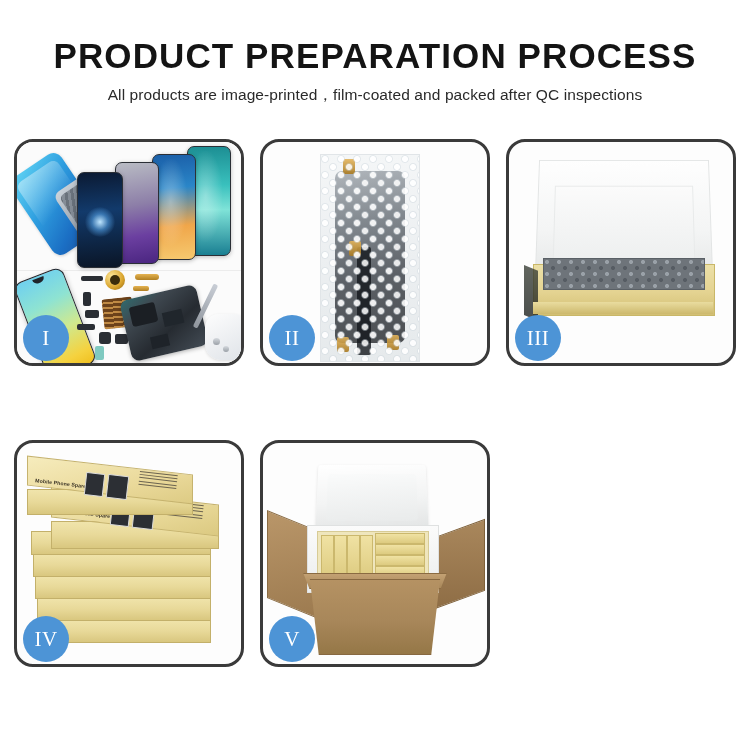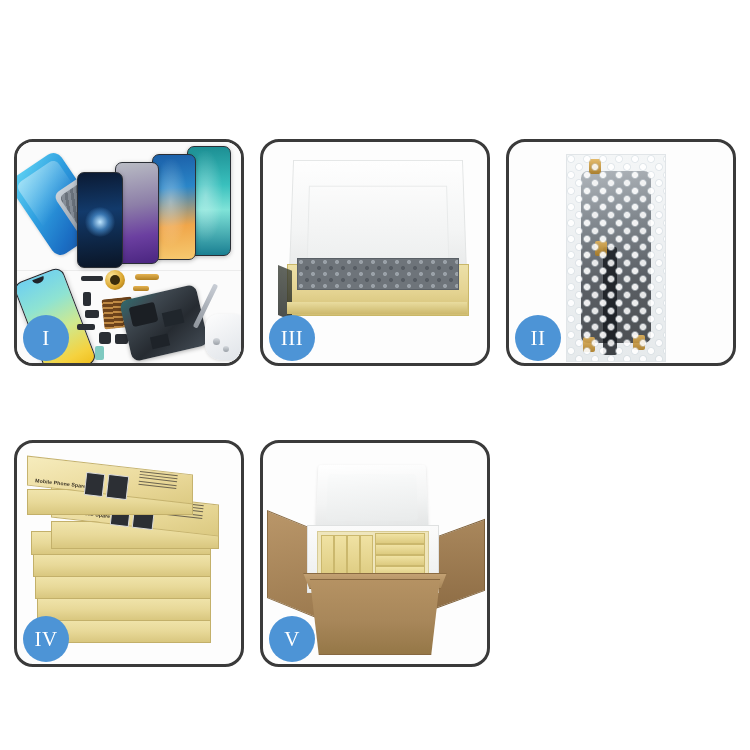--- a/index.html
+++ b/index.html
@@ -352,20 +352,24 @@
   }
   .c-tape{
     position:absolute; background:#a0825a; opacity:.75;
   }
 </style>
 </head>
 <body>
 
 <div class="page">
 
+  <div class="header">
+    <div class="title">PRODUCT PREPARATION PROCESS</div>
+    <div class="subtitle">All products are image-printed，film-coated and packed after QC inspections</div>
+  </div>
 
   <div class="grid">
 
     <div class="panel">
       <div class="panel-stage">
         <div class="p1-bg"></div>
         <div class="p1-shelf"></div>
 
         <div class="film"></div>
         <div class="film-dev"></div>
@@ -395,51 +399,51 @@
         <div class="part" style="left:126px;top:172px;width:9px;height:7px;"></div>
         <div class="part silver" style="left:112px;top:182px;width:10px;height:9px;"></div>
 
         <div class="chassis"></div>
         <div class="tweezer"></div>
         <div class="glove"></div>
         <div class="part silver" style="left:196px;top:196px;width:7px;height:7px;border-radius:50%;"></div>
         <div class="part silver" style="left:206px;top:204px;width:6px;height:6px;border-radius:50%;"></div>
       </div>
       <div class="badge">I</div>
-    </div>
-
-    <div class="panel">
-      <div class="panel-stage">
-        <div class="b3-lid">
-          <div class="b3-lid-in"></div>
-        </div>
-        <div class="b3-body"></div>
-        <div class="b3-foam"></div>
-        <div class="b3-front-lip"></div>
-      </div>
-      <div class="badge">III</div>
     </div>
 
     <div class="panel">
       <div class="panel-stage">
         <div class="bw-bag">
           <div class="bw-screen"></div>
           <div class="bw-flex"></div>
           <div class="bw-gold" style="left:22px;top:4px;"></div>
           <div class="bw-gold" style="left:28px;top:86px;"></div>
           <div class="bw-gold" style="left:16px;top:182px;"></div>
           <div class="bw-gold" style="left:66px;top:180px;"></div>
           <div class="bw-bubbles"></div>
         </div>
       </div>
       <div class="badge">II</div>
     </div>
 
     <div class="panel">
       <div class="panel-stage">
+        <div class="b3-lid">
+          <div class="b3-lid-in"></div>
+        </div>
+        <div class="b3-body"></div>
+        <div class="b3-foam"></div>
+        <div class="b3-front-lip"></div>
+      </div>
+      <div class="badge">III</div>
+    </div>
+
+    <div class="panel">
+      <div class="panel-stage">
         <div class="stack">
 
           <div class="sbox" style="left:16px;top:156px;width:170px;height:22px;"></div>
           <div class="sbox" style="left:14px;top:134px;width:172px;height:22px;"></div>
           <div class="sbox" style="left:12px;top:112px;width:174px;height:22px;"></div>
           <div class="sbox" style="left:10px;top:90px;width:176px;height:22px;"></div>
           <div class="sbox" style="left:8px;top:68px;width:178px;height:22px;"></div>
 
           <div class="sbox" style="left:28px;top:58px;width:166px;height:26px;"></div>
           <div style="position:absolute;left:28px;top:32px;width:166px;height:30px;background:linear-gradient(160deg,#f4e9b6,#e8d897 62%,#dbc981);border:1px solid #c6b36e;transform:skewY(6.5deg);"></div>

